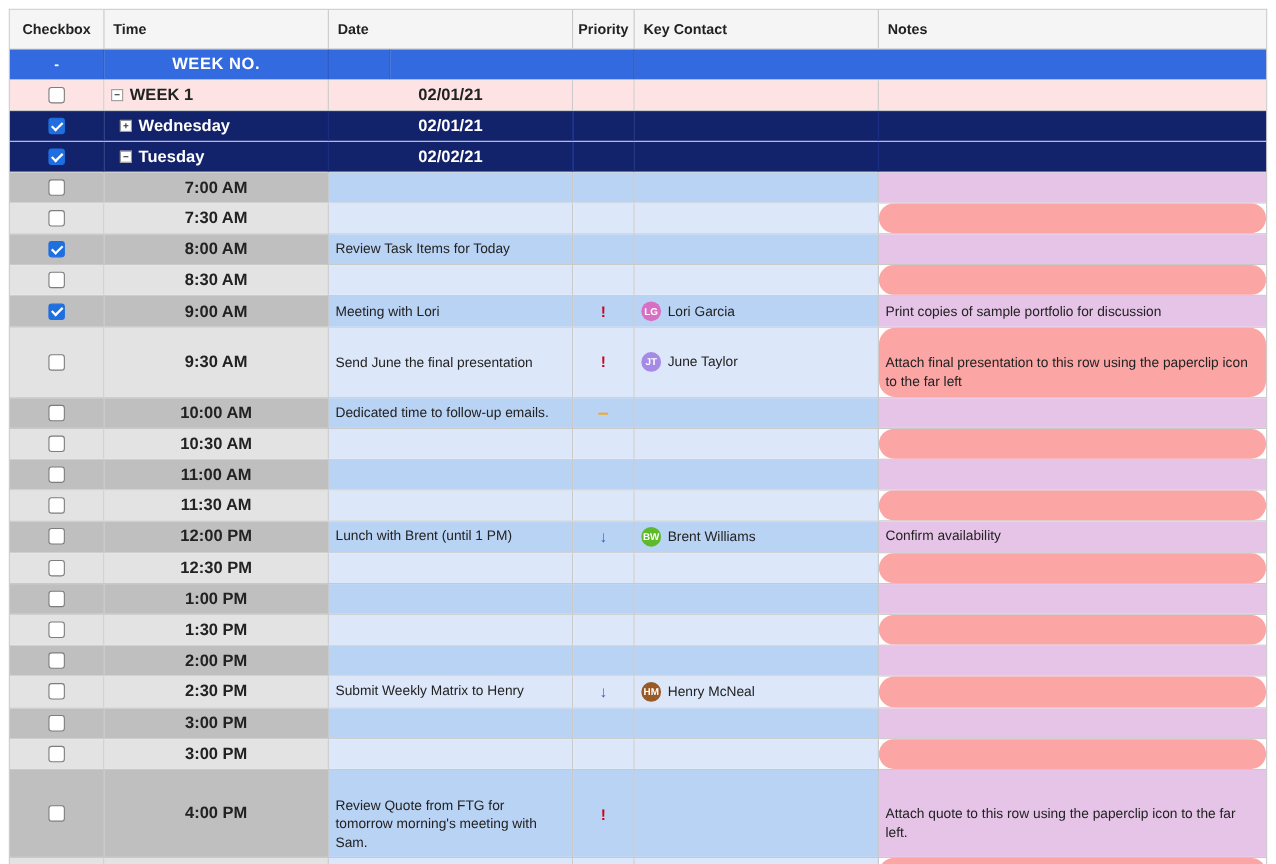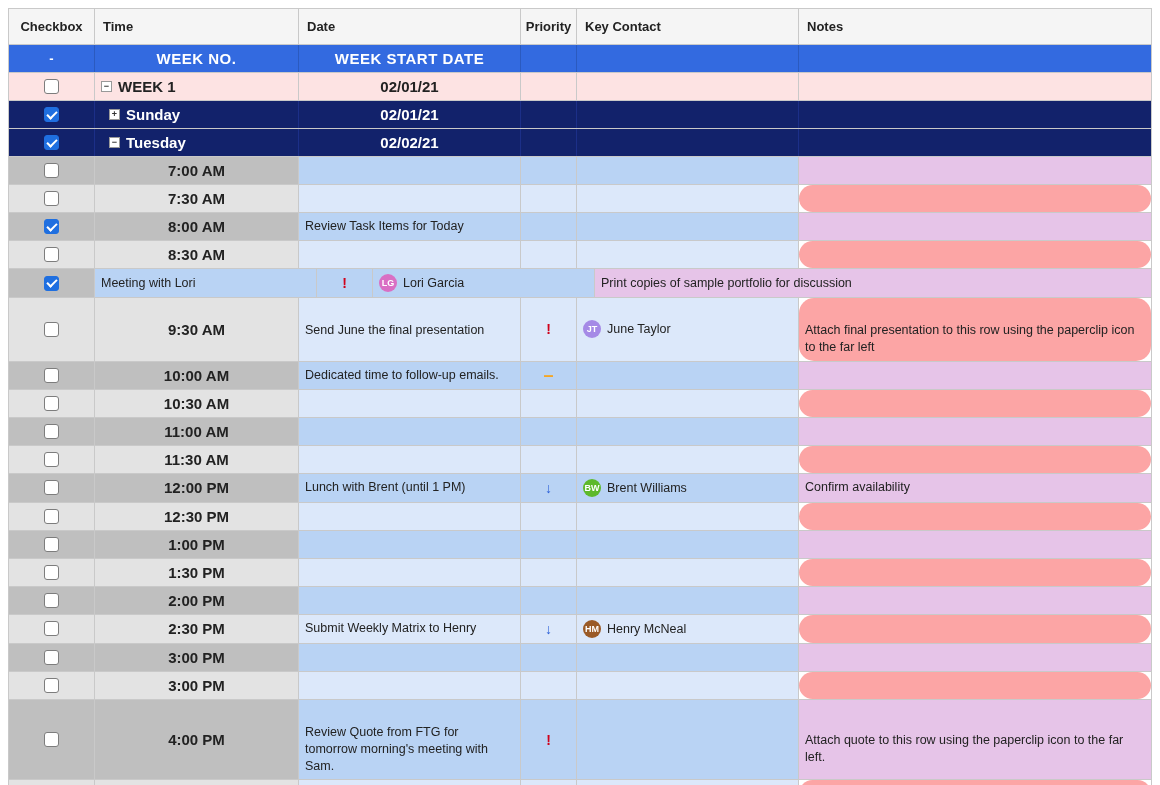--- a/index.html
+++ b/index.html
@@ -71,21 +71,20 @@
     <div class="cell c-pri">Priority</div>
     <div class="cell c-con">Key Contact</div>
     <div class="cell c-notes">Notes</div>
   </div>
 
   <div class="row band-blue">
     <div class="cell c-chk">
         <span class="dash">-</span>
       </div>
     <div class="cell c-time">WEEK NO.</div>
-    <div class="cell c-date">WEEK START DATE</div>
     <div class="cell c-pri"></div>
     <div class="cell c-con"></div>
     <div class="cell c-notes"></div>
   </div>
 
   <div class="row band-pink">
     <div class="cell c-chk">
         <span class="chk"></span>
       </div>
     <div class="cell c-time">
@@ -97,21 +96,21 @@
     <div class="cell c-con"></div>
     <div class="cell c-notes"></div>
   </div>
 
   <div class="row band-navy">
     <div class="cell c-chk">
         <span class="chk on"></span>
       </div>
     <div class="cell c-time" style="padding-left:14px">
       <span class="band-collapse">+</span>
-      <span>Sunday</span>
+      <span>Wednesday</span>
     </div>
     <div class="cell c-date">02/01/21</div>
     <div class="cell c-pri"></div>
     <div class="cell c-con"></div>
     <div class="cell c-notes"></div>
   </div>
 
   <div class="row band-navy">
     <div class="cell c-chk">
         <span class="chk on"></span>
@@ -165,20 +164,21 @@
       <div class="cell c-time">8:30 AM</div>
       <div class="cell c-date"></div>
       <div class="cell c-pri"></div>
       <div class="cell c-con"></div>
       <div class="cell c-notes"></div>
     </div>
     <div class="row trow">
       <div class="cell c-chk">
         <span class="chk on"></span>
       </div>
+      <div class="cell c-time">9:00 AM</div>
       <div class="cell c-date">
         <span class="txt">Meeting with Lori</span>
       </div>
       <div class="cell c-pri">
         <span class="pri pri-high">!</span>
       </div>
       <div class="cell c-con">
         <span class="avatar" style="background: rgb(217, 111, 196);">LG</span>
         <span>Lori Garcia</span>
       </div>

